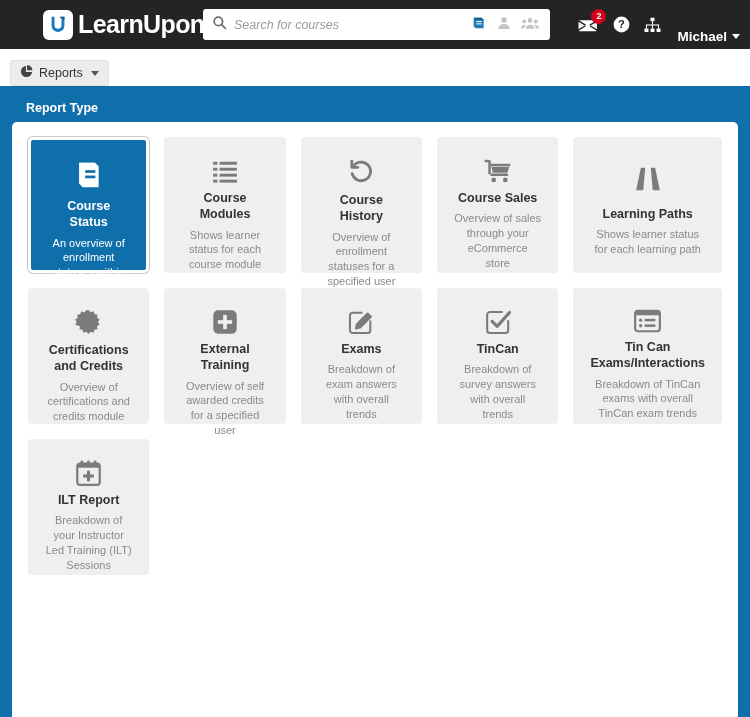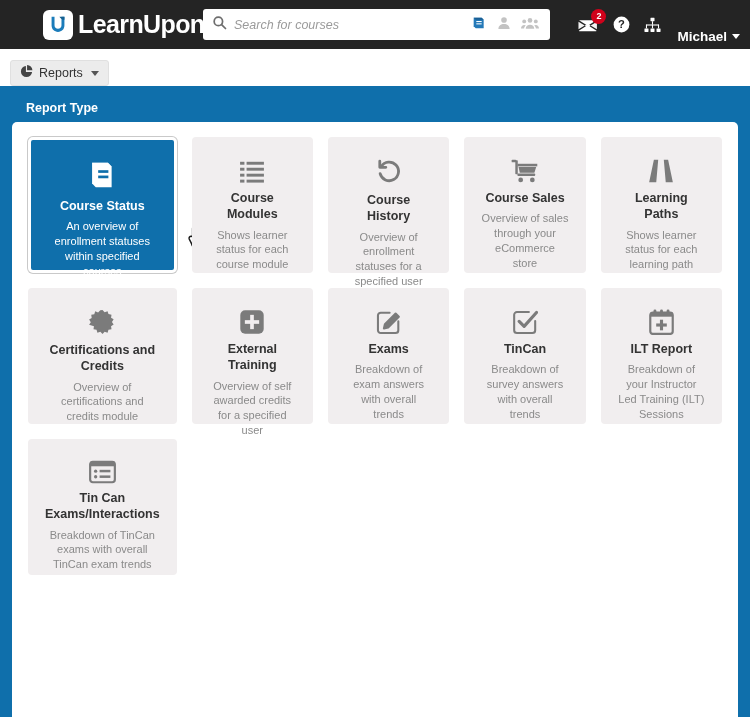--- a/index.html
+++ b/index.html
@@ -378,44 +378,44 @@
             <path d="M6.6 11.4l4.6 4.6L22.6 3.2" stroke-width="2.9" stroke-linecap="round" stroke-linejoin="round"></path>
           </svg>
         </span>
         <div class="card-title">TinCan</div>
         <div class="card-desc">Breakdown of survey answers with overall trends</div>
       </div>
 
 
       <div class="card">
         <span class="card-icon">
+          <svg width="27" height="24" viewBox="0 0 26 22">
+            <rect x="1.1" y="1.1" width="23.8" height="19.8" rx="2.6" fill="none" stroke="currentColor" stroke-width="2.1"></rect>
+            <rect x="1.1" y="1.1" width="23.8" height="4.4" fill="currentColor"></rect>
+            <circle cx="6.4" cy="10.2" r="1.6" fill="currentColor"></circle>
+            <circle cx="6.4" cy="15.6" r="1.6" fill="currentColor"></circle>
+            <rect x="10.2" y="8.9" width="10.4" height="2.4" fill="currentColor"></rect>
+            <rect x="10.2" y="14.3" width="10.4" height="2.4" fill="currentColor"></rect>
+          </svg>
+        </span>
+        <div class="card-title">Tin Can Exams/Interactions</div>
+        <div class="card-desc">Breakdown of TinCan exams with overall TinCan exam trends</div>
+      </div>
+
+      <div class="card">
+        <span class="card-icon">
           <svg width="25" height="26" viewBox="0 0 24 25">
             <rect x="4.3" y="0.6" width="2.8" height="5" rx="1.3" fill="currentColor"></rect>
             <rect x="10.6" y="0.6" width="2.8" height="5" rx="1.3" fill="currentColor"></rect>
             <rect x="16.9" y="0.6" width="2.8" height="5" rx="1.3" fill="currentColor"></rect>
             <rect x="1.2" y="3.4" width="21.6" height="20.6" rx="2.6" fill="none" stroke="currentColor" stroke-width="2.1"></rect>
             <rect x="1.2" y="3.4" width="21.6" height="4" fill="currentColor"></rect>
             <rect x="10.5" y="10.3" width="3" height="10.2" fill="currentColor"></rect>
             <rect x="6.9" y="13.9" width="10.2" height="3" fill="currentColor"></rect>
           </svg>
         </span>
         <div class="card-title">ILT Report</div>
         <div class="card-desc">Breakdown of your Instructor Led Training (ILT) Sessions</div>
       </div>
 
-      <div class="card">
-        <span class="card-icon">
-          <svg width="27" height="24" viewBox="0 0 26 22">
-            <rect x="1.1" y="1.1" width="23.8" height="19.8" rx="2.6" fill="none" stroke="currentColor" stroke-width="2.1"></rect>
-            <rect x="1.1" y="1.1" width="23.8" height="4.4" fill="currentColor"></rect>
-            <circle cx="6.4" cy="10.2" r="1.6" fill="currentColor"></circle>
-            <circle cx="6.4" cy="15.6" r="1.6" fill="currentColor"></circle>
-            <rect x="10.2" y="8.9" width="10.4" height="2.4" fill="currentColor"></rect>
-            <rect x="10.2" y="14.3" width="10.4" height="2.4" fill="currentColor"></rect>
-          </svg>
-        </span>
-        <div class="card-title">Tin Can Exams/Interactions</div>
-        <div class="card-desc">Breakdown of TinCan exams with overall TinCan exam trends</div>
-      </div>
-
     </div>
   </div>
 </div>
 
 </body></html>

